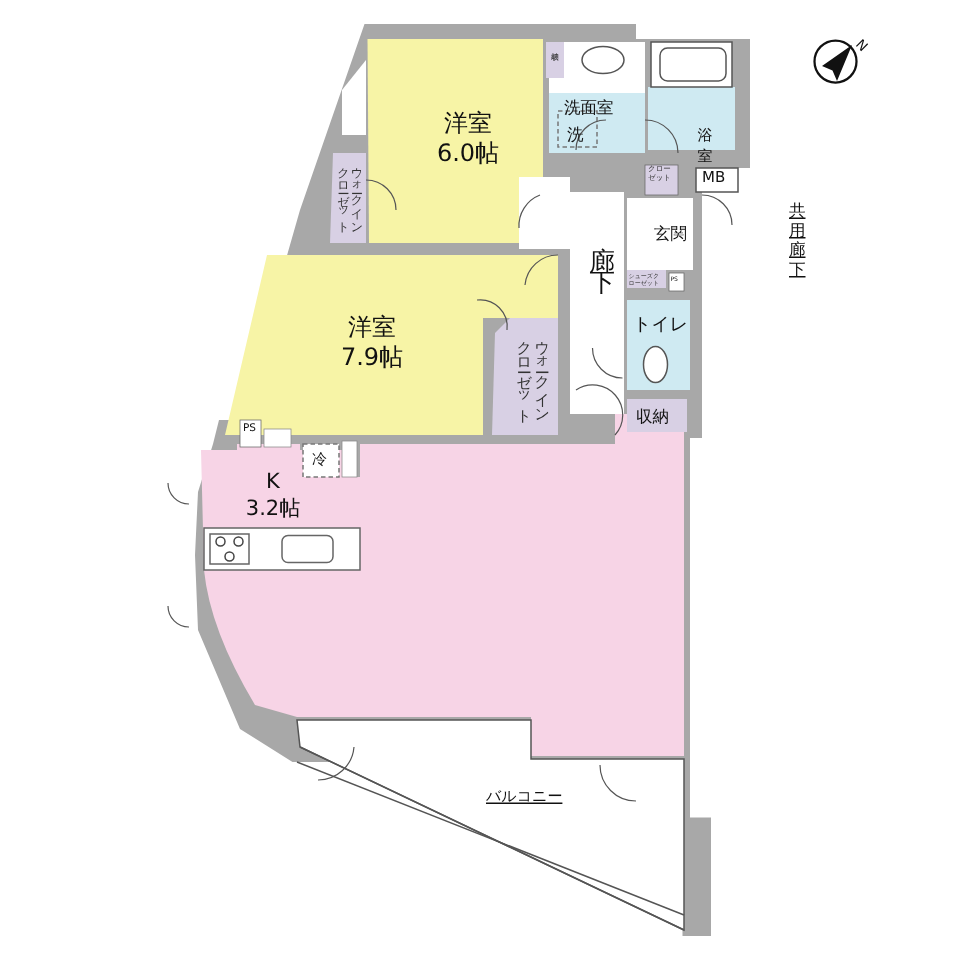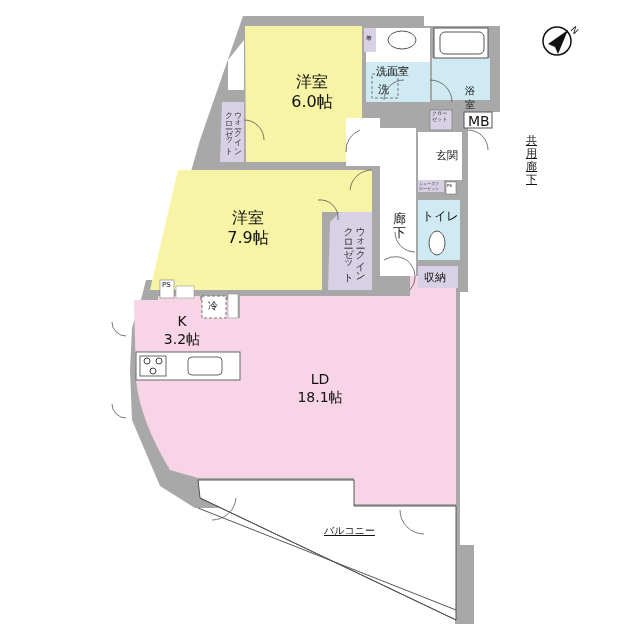--- a/index.html
+++ b/index.html
@@ -93,36 +93,32 @@
 
 <div style="position:absolute;left:0;top:0;width:640px;height:640px;">
   <div style="position:absolute;left:282px;top:72px;width:60px;text-align:center;font-size:16px;line-height:20px;color:#111;">
     <div>洋室</div>
     <div>6.0帖</div>
   </div>
   <div style="position:absolute;left:218px;top:208px;width:60px;text-align:center;font-size:16px;line-height:20px;color:#111;">
     <div>洋室</div>
     <div>7.9帖</div>
   </div>
-  <div style="position:absolute;left:290px;top:370px;width:60px;text-align:center;font-size:14px;line-height:18px;color:#111;">
-    <div>LD</div>
-    <div>18.1帖</div>
-  </div>
   <div style="position:absolute;left:160px;top:312px;width:44px;text-align:center;font-size:14px;line-height:18px;color:#111;">
     <div>K</div>
     <div>3.2帖</div>
   </div>
   <div style="position:absolute;left:376px;top:64px;font-size:11px;color:#111;">洗面室</div>
   <div style="position:absolute;left:378px;top:82px;font-size:11px;color:#111;">洗</div>
   <div style="position:absolute;left:465px;top:68px;width:12px;font-size:10px;line-height:14px;color:#111;margin-top:16px;">浴室</div>
-  <div style="position:absolute;left:393px;top:168px;width:12px;font-size:13px;line-height:14px;color:#111;margin-top:44px;">廊下</div>
+  <div style="position:absolute;left:393px;top:168px;width:12px;font-size:17px;line-height:14px;color:#111;">廊下</div>
   <div style="position:absolute;left:436px;top:148px;font-size:11px;color:#111;">玄関</div>
   <div style="position:absolute;left:422px;top:208px;font-size:12px;color:#111;">トイレ</div>
   <div style="position:absolute;left:424px;top:270px;font-size:11px;color:#111;">収納</div>
-  <div style="position:absolute;left:468px;top:113px;font-size:14px;color:#111;">MB</div>
+  <div style="position:absolute;left:468px;top:113px;font-size:10px;color:#111;">MB</div>
   <div style="position:absolute;left:432px;top:110px;width:18px;font-size:5px;line-height:6px;white-space:pre;color:#333;">クロー
 ゼット</div>
   <div style="position:absolute;left:419px;top:181px;width:24px;font-size:4px;line-height:5px;color:#333;">シューズクローゼット</div>
   <div style="position:absolute;left:224px;top:106px;width:18px;font-size:8px;line-height:9px;writing-mode:vertical-rl;white-space:pre;color:#333;">ウォークイン
 クローゼット</div>
   <div style="position:absolute;left:336px;top:220px;width:30px;font-size:10px;line-height:12px;writing-mode:vertical-rl;white-space:pre;color:#333;">ウォークイン
 クローゼット</div>
   <div style="position:absolute;left:366px;top:31px;font-size:5px;line-height:6px;writing-mode:vertical-rl;color:#333;">収納</div>
   <div style="position:absolute;left:162px;top:281px;width:8px;font-size:7px;line-height:8px;color:#111;">PS</div>
   <div style="position:absolute;left:447px;top:183px;width:6px;font-size:4px;line-height:5px;color:#111;">PS</div>

